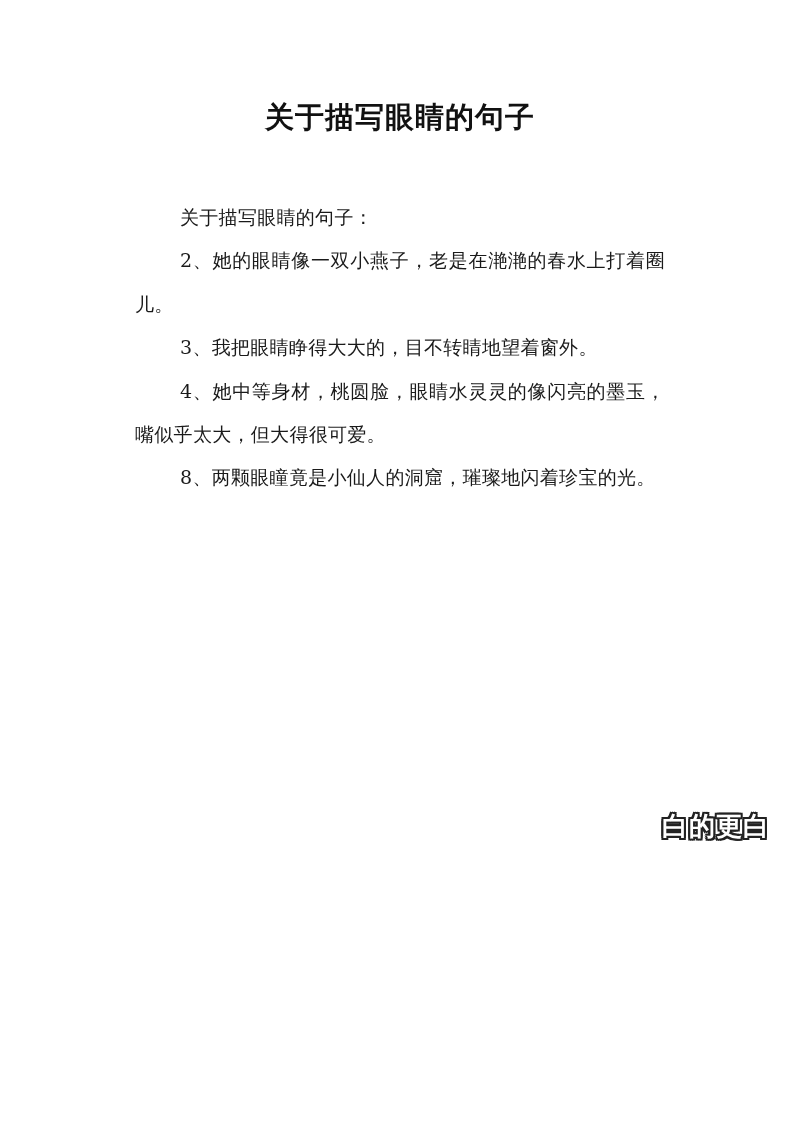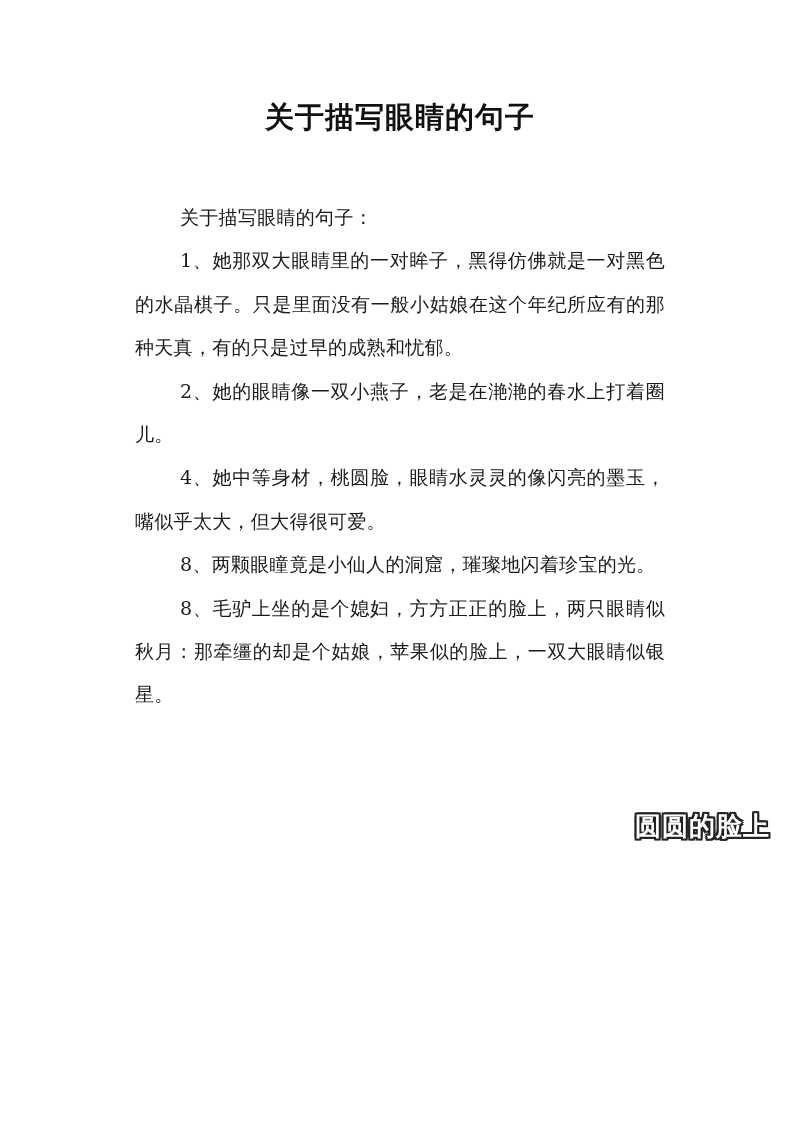--- a/index.html
+++ b/index.html
@@ -63,21 +63,20 @@
     }
   </style>
 </head>
 <body>
 
 <div class="page">
   <h1 class="title">关于描写眼睛的句子</h1>
 
   <div class="body-text">
     <p class="para">关于描写眼睛的句子：</p>
-    <p class="para">1、她那双大眼睛里的一对眸子，黑得仿佛就是一对黑色的水晶棋子。只是里面没有一般小姑娘在这个年纪所应有的那种天真，有的只是过早的成熟和忧郁。</p>
     <p class="para">2、她的眼睛像一双小燕子，老是在滟滟的春水上打着圈儿。</p>
+    <p class="para">3、我把眼睛睁得大大的，目不转睛地望着窗外。</p>
     <p class="para">4、她中等身材，桃圆脸，眼睛水灵灵的像闪亮的墨玉，嘴似乎太大，但大得很可爱。</p>
     <p class="para">8、两颗眼瞳竟是小仙人的洞窟，璀璨地闪着珍宝的光。</p>
-    <p class="para">8、毛驴上坐的是个媳妇，方方正正的脸上，两只眼睛似秋月：那牵缰的却是个姑娘，苹果似的脸上，一双大眼睛似银星。</p>
   </div>
 
-  <div class="watermark">圆圆的脸上</div>
+  <div class="watermark">白的更白</div>
 </div>
 
 </body></html>

